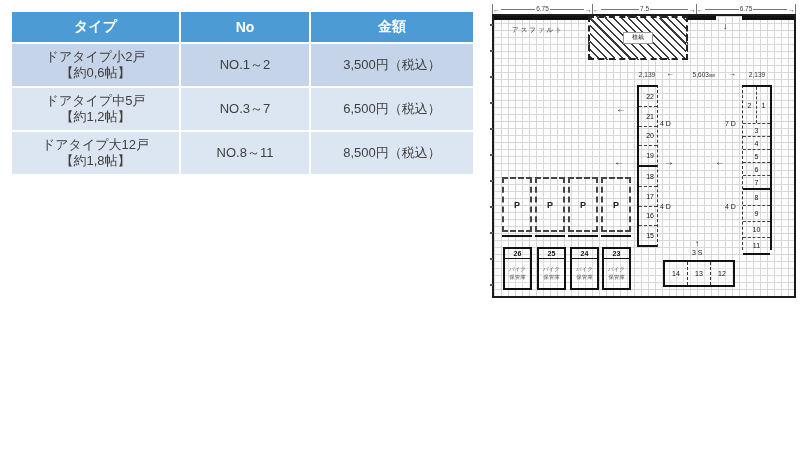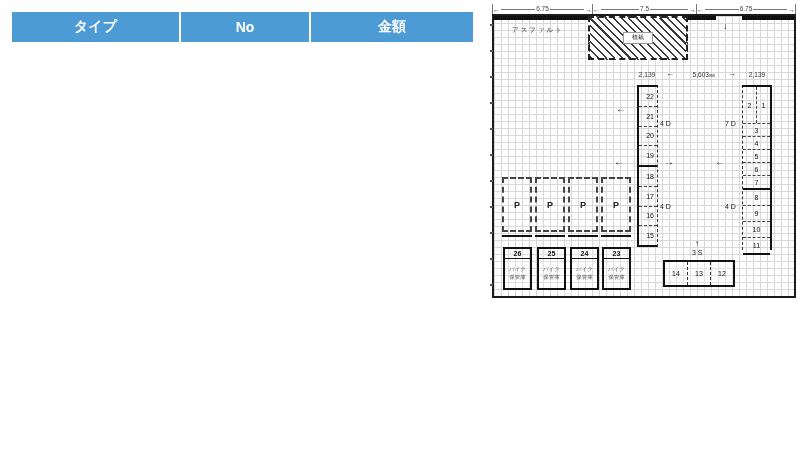--- a/index.html
+++ b/index.html
@@ -79,20 +79,44 @@
 
 <div class="stage">
 
   <table class="price">
     <tbody>
         <tr>
       <th class="c1">タイプ</th>
       <th class="c2">No</th>
       <th class="c3">金額</th>
     </tr>
+    <tr class="odd">
+      <td>
+        <div>ドアタイプ小2戸</div>
+        <div>【約0,6帖】</div>
+      </td>
+      <td>NO.1～2</td>
+      <td>3,500円（税込）</td>
+    </tr>
+    <tr class="even">
+      <td>
+        <div>ドアタイプ中5戸</div>
+        <div>【約1,2帖】</div>
+      </td>
+      <td>NO.3～7</td>
+      <td>6,500円（税込）</td>
+    </tr>
+    <tr class="even">
+      <td>
+        <div>ドアタイプ大12戸</div>
+        <div>【約1,8帖】</div>
+      </td>
+      <td>NO.8～11</td>
+      <td>8,500円（税込）</td>
+    </tr>
   </tbody>
     </table>
 
   <div class="plan">
 
     <div class="dims">
       <div class="dimseg" style="width:100px">
         <span class="ar">←</span>
         <span class="ln"></span>
         <span>6.75</span>

